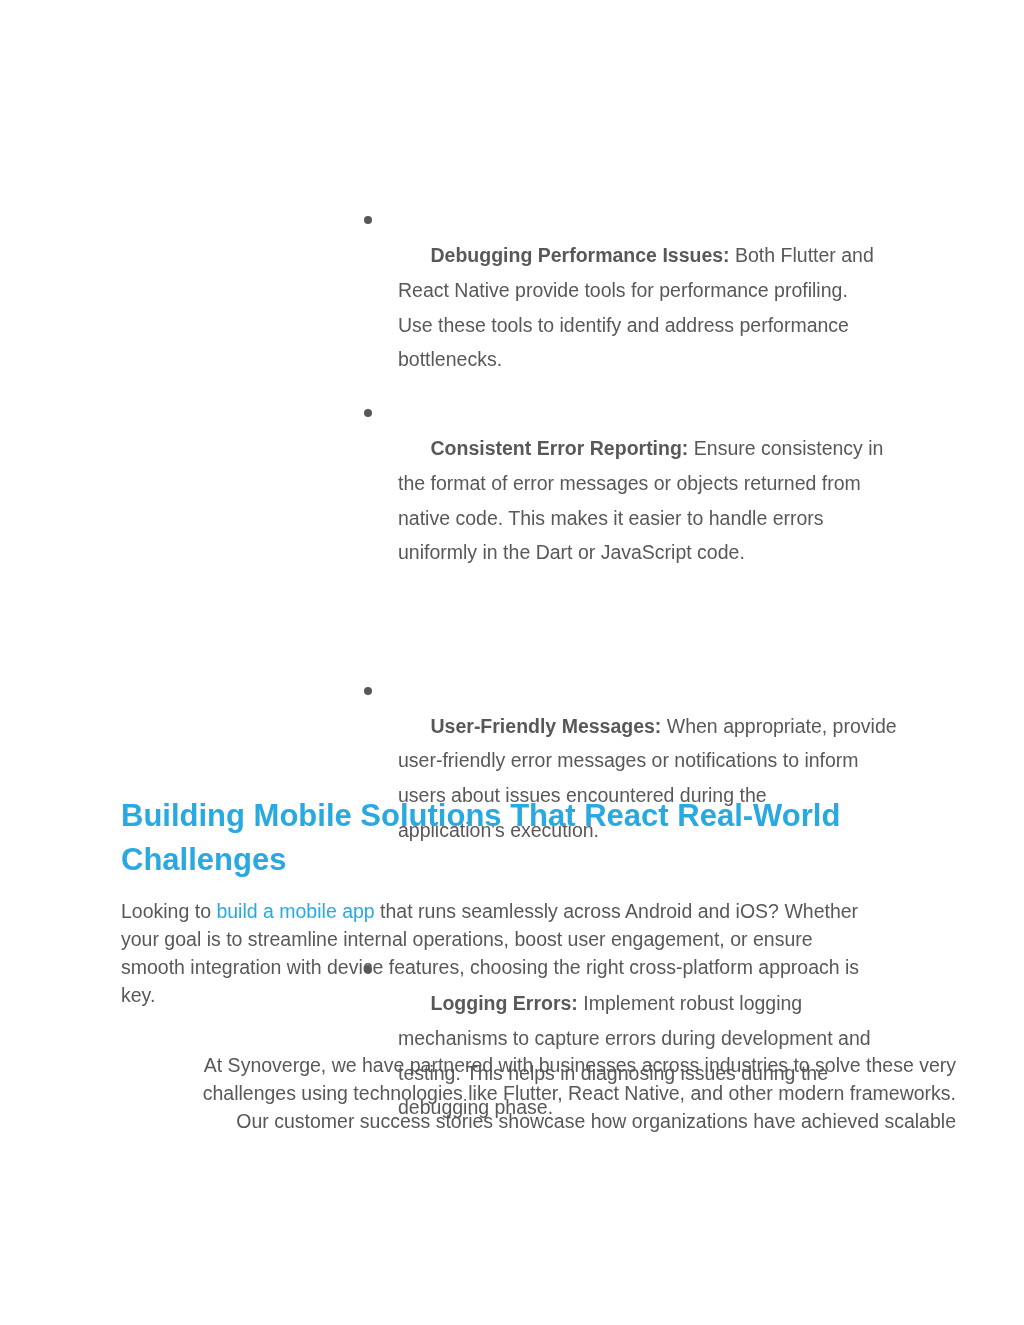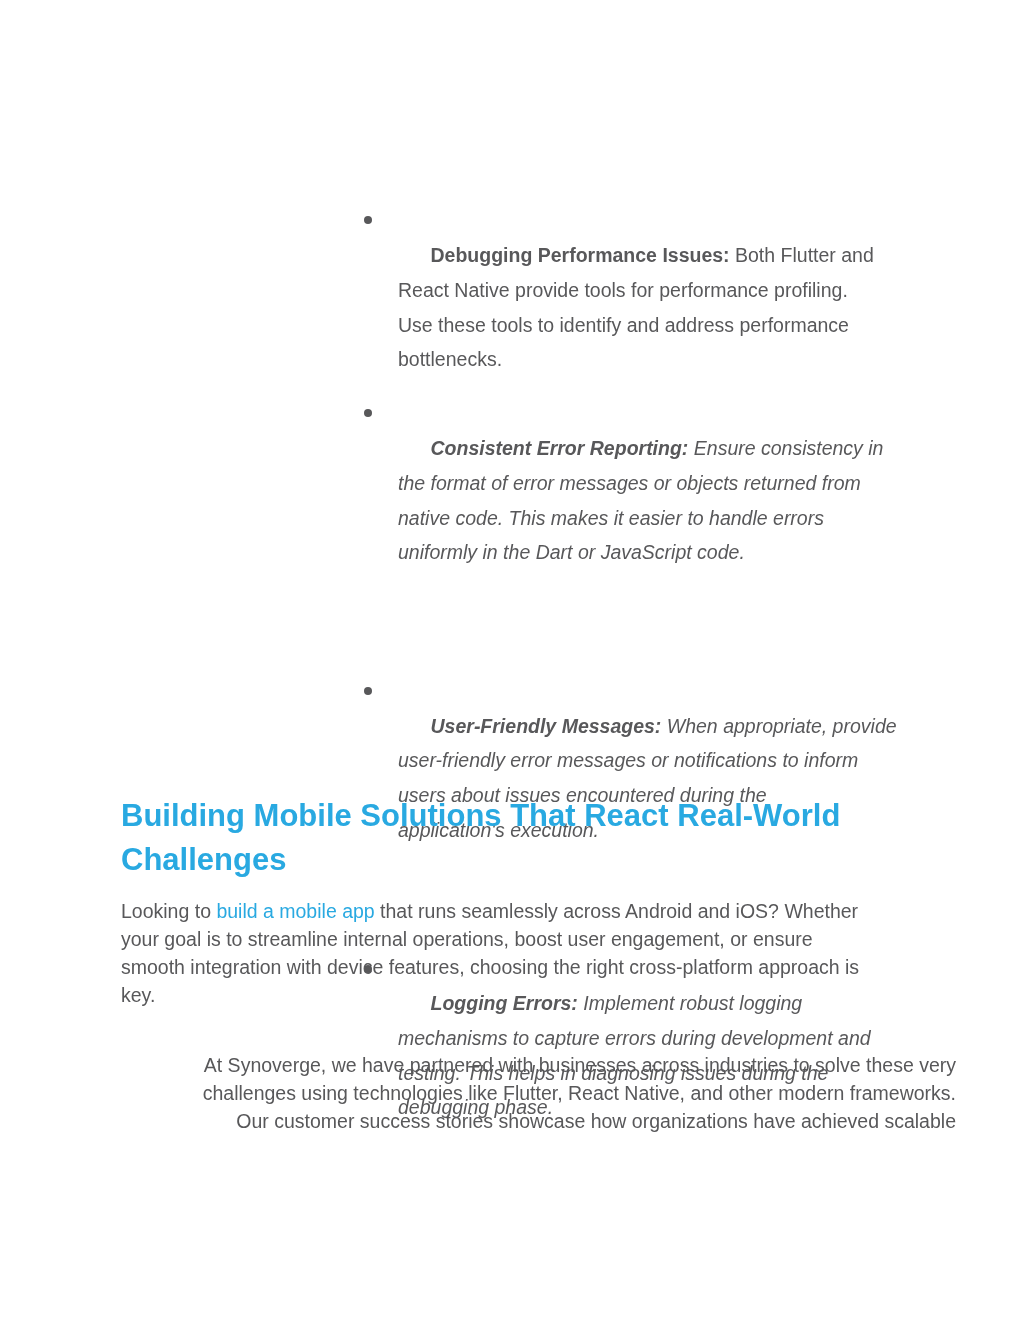--- a/index.html
+++ b/index.html
@@ -22,21 +22,21 @@
   }
   .bullets{
     position:absolute;
     list-style:none;
     width:545px;
     font-size:19.5px;
     line-height:34.7px;
     white-space:pre-wrap;
   }
   .bullets.list-one{left:360px;top:134px;}
-  .bullets.list-two{left:360px;top:327px;font-style:italic;}
+  .bullets.list-two{left:360px;top:327px;}
   .bullet-item{position:relative;padding-left:38px;}
   .bullet-dot{
     position:absolute;
     left:4px;top:13px;
     width:8px;height:8px;
     border-radius:50%;
     background:var(--text);
   }
   .lead{font-weight:bold;margin-top:22px;}
   .side-label{

